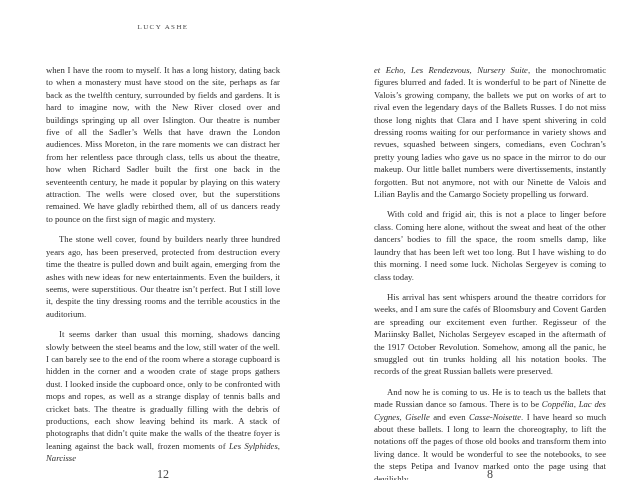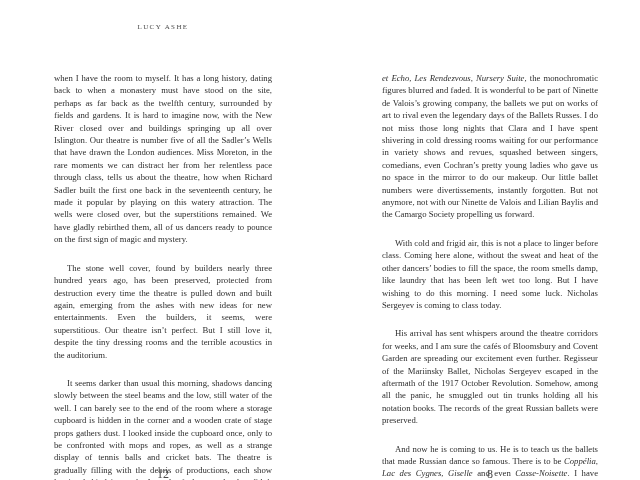--- a/index.html
+++ b/index.html
@@ -40,21 +40,21 @@
     position: absolute;
     top: 56px;
     left: 0;
     width: 100%;
     text-align: justify;
     font-size: 8.7px;
     line-height: 12.4px;
     hyphens: auto;
     -webkit-hyphens: auto;
   }
-  .para { margin: 16px; }
+  .para { margin: 8px; }
   .para.indent { text-indent: 13px; }
   .para em { font-style: italic; }
   .page-number {
     position: absolute;
     top: 467px;
     left: 0;
     width: 100%;
     text-align: center;
     font-size: 12px;
     color: #4a4a4a;

